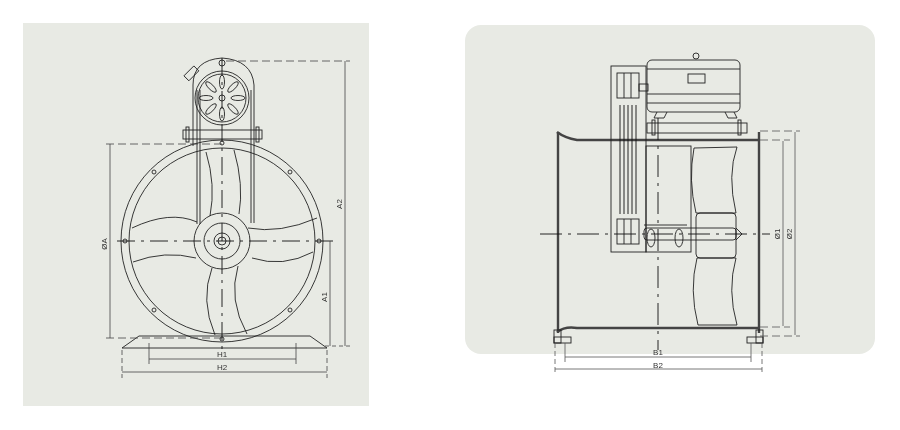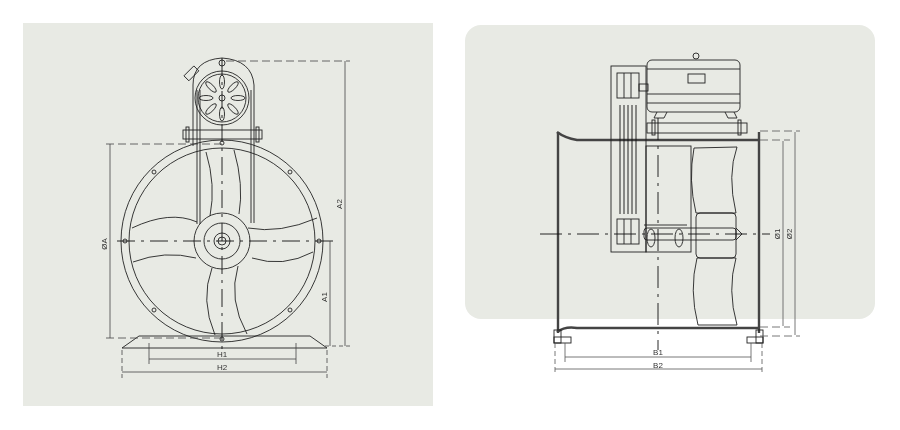--- a/index.html
+++ b/index.html
@@ -1,19 +1,19 @@
 <!DOCTYPE html>
 <html><head>
 <meta charset="utf-8">
 <style>
   html, body { margin:0; padding:0; background:#ffffff; }
   body { width:900px; height:430px; position:relative; overflow:hidden; font-family:"Liberation Sans", sans-serif; }
   .panel { position:absolute; background:#e8eae4; }
-  #panel-front { left:23px; top:23px; width:410px; height:383px; }
-  #panel-side { left:465px; top:25px; width:410px; height:294px; border-radius:16px; }
+  #panel-front { left:23px; top:23px; width:346px; height:383px; }
+  #panel-side { left:465px; top:25px; width:410px; height:329px; border-radius:16px; }
   svg { position:absolute; left:0; top:0; }
   .dimtxt { font-family:"Liberation Sans", sans-serif; font-size:8px; fill:#333; }
 </style>
 </head>
 <body>
 
 <div class="panel" id="panel-front">
   <svg width="413" height="383" viewBox="23 23 413 383">
     <g fill="none" stroke="#222" stroke-width="0.9">
 

